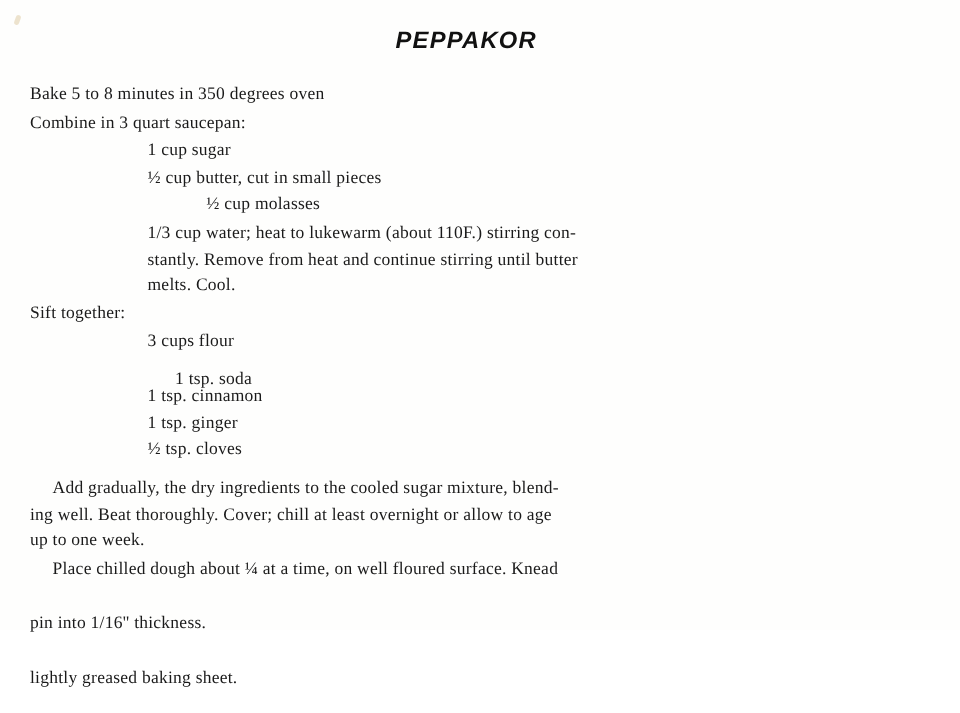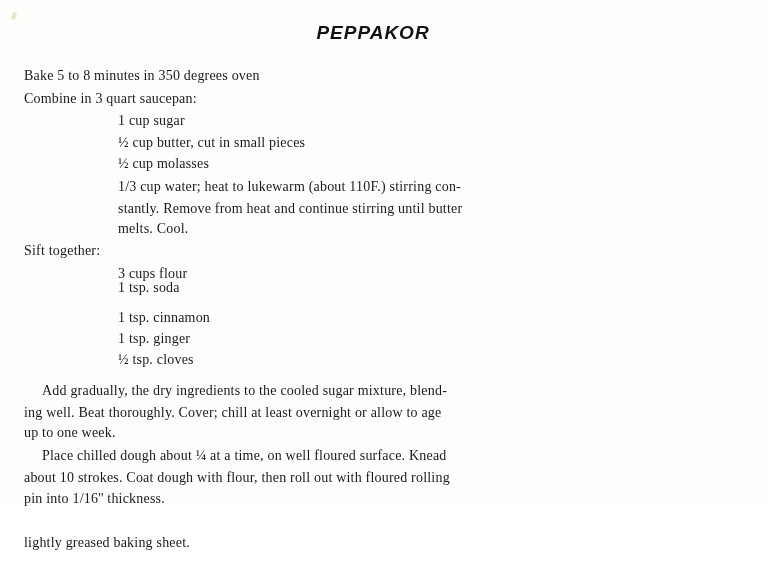--- a/index.html
+++ b/index.html
@@ -59,35 +59,34 @@
 <div class="page">
   <div class="speck"></div>
 
   <div class="title">PEPPAKOR</div>
 
   <div class="line l0" style="top:66px;">Bake 5 to 8 minutes in 350 degrees oven</div>
   <div class="line l0" style="top:89px;">Combine in 3 quart saucepan:</div>
 
   <div class="line l1" style="top:111px;">1 cup sugar</div>
   <div class="line l1" style="top:133px;">½ cup butter, cut in small pieces</div>
-  <div class="line l1" style="top:154px;">½ cup molasses</div>
+  <div class="line l1" style="top:154px;margin-left:47px;">½ cup molasses</div>
   <div class="line l1" style="top:177px;">1/3 cup water; heat to lukewarm (about 110F.) stirring con-</div>
   <div class="line l1" style="top:199px;">stantly. Remove from heat and continue stirring until butter</div>
   <div class="line l1" style="top:219px;">melts. Cool.</div>
 
   <div class="line l0" style="top:241px;">Sift together:</div>
 
   <div class="line l1" style="top:264px;">3 cups flour</div>
-  <div class="line l1" style="top:278px;">1 tsp. soda</div>
+  <div class="line l1" style="top:294px;margin-left:22px;">1 tsp. soda</div>
   <div class="line l1" style="top:308px;">1 tsp. cinnamon</div>
   <div class="line l1" style="top:329px;">1 tsp. ginger</div>
   <div class="line l1" style="top:350px;">½ tsp. cloves</div>
 
   <div class="line" style="left:42px; top:381px;">Add gradually, the dry ingredients to the cooled sugar mixture, blend-</div>
   <div class="line l0" style="top:403px;">ing well. Beat thoroughly. Cover; chill at least overnight or allow to age</div>
   <div class="line l0" style="top:423px;">up to one week.</div>
 
   <div class="line" style="left:42px; top:446px;">Place chilled dough about ¼ at a time, on well floured surface. Knead</div>
-  <div class="line l0" style="top:468px;">about 10 strokes. Coat dough with flour, then roll out with floured rolling</div>
   <div class="line l0" style="top:489px;">pin into 1/16'' thickness.</div>
 
   <div class="line l0" style="top:533px;">lightly greased baking sheet.</div>
 </div>
 
 </body></html>

